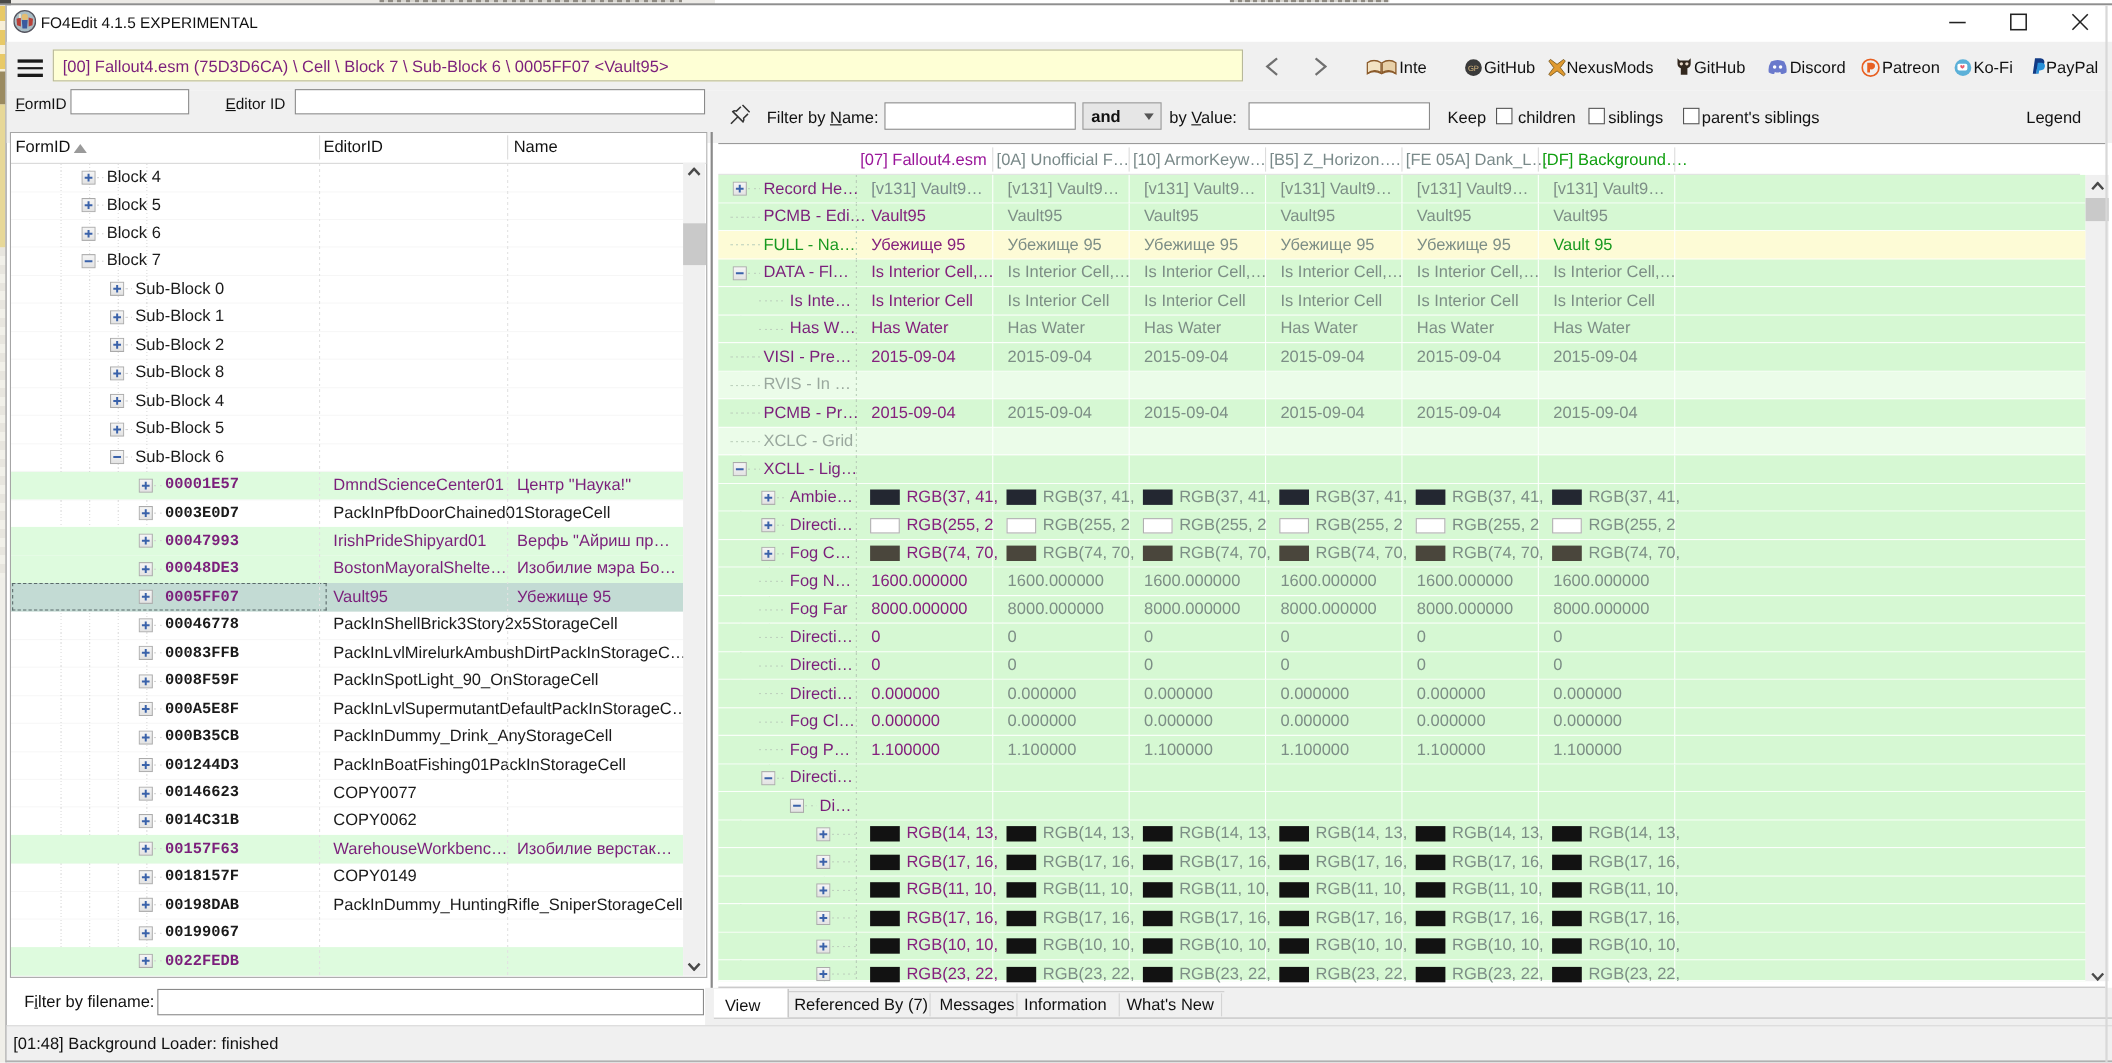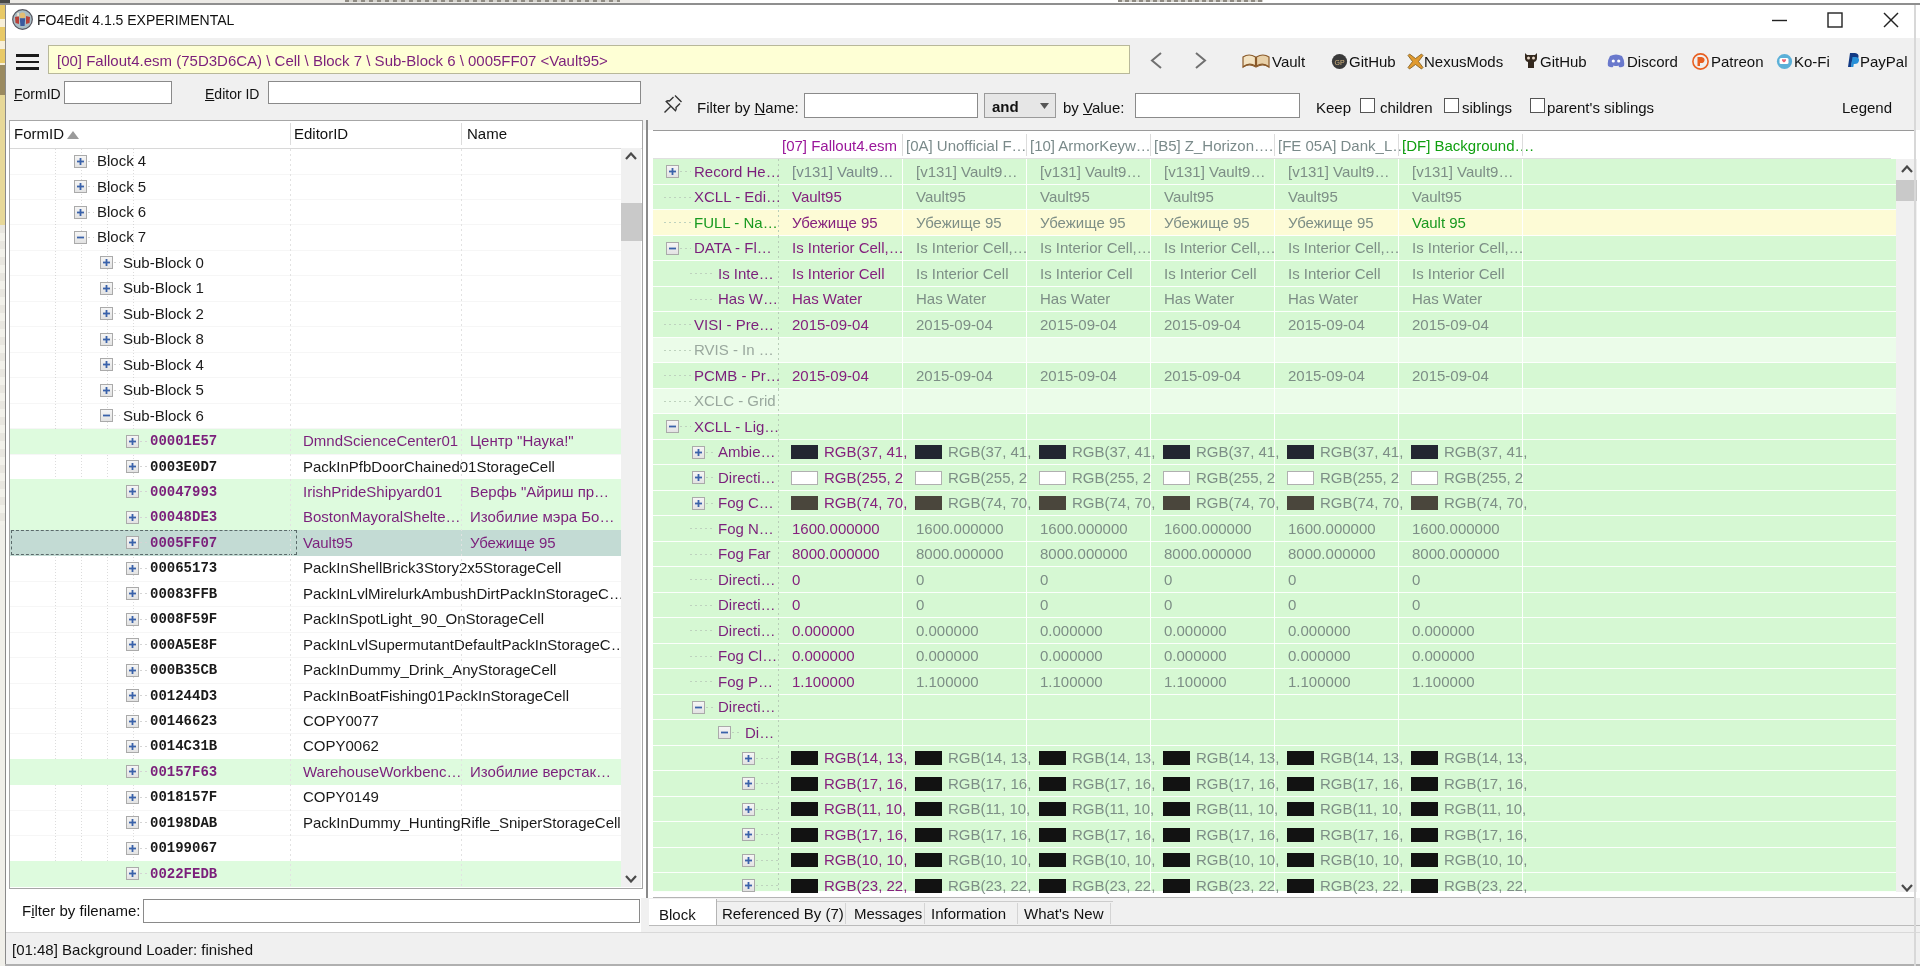--- a/index.html
+++ b/index.html
@@ -36,21 +36,21 @@
 <div style="position:absolute;left:57px;top:51.5px;font-family:&quot;Liberation Sans&quot;,sans-serif;font-size:15px;color:#7b1f7b;white-space:nowrap;">[00] Fallout4.esm (75D3D6CA) \ Cell \ Block 7 \ Sub-Block 6 \ 0005FF07 &lt;Vault95&gt;</div>
 <svg style="position:absolute;left:1148px;top:52px;" width="62" height="17" viewBox="0 0 62 17">
     <polyline points="13,1 4,8.5 13,16" fill="none" stroke="#707070" stroke-width="2"></polyline>
     <polyline points="48,1 57,8.5 48,16" fill="none" stroke="#707070" stroke-width="2"></polyline>
   </svg>
 <svg style="position:absolute;left:1242px;top:54px;" width="28" height="16" viewBox="0 0 28 16">
     <path d="M1 13 Q7 8 13.5 12 L13.5 3 Q7 -1 1 3 Z" fill="#f3e3c3" stroke="#8a5a2a" stroke-width="1.2"></path>
     <path d="M27 13 Q21 8 14.5 12 L14.5 3 Q21 -1 27 3 Z" fill="#e8d0a8" stroke="#8a5a2a" stroke-width="1.2"></path>
     <path d="M1 13 Q7 9 14 13 Q21 9 27 13" fill="none" stroke="#8a5a2a" stroke-width="1.2"></path>
   </svg>
-<div style="position:absolute;left:1272px;top:53px;font-family:&quot;Liberation Sans&quot;,sans-serif;font-size:15px;color:#111;white-space:nowrap;">Vault</div>
+<div style="position:absolute;left:1272px;top:53px;font-family:&quot;Liberation Sans&quot;,sans-serif;font-size:15px;color:#111;white-space:nowrap;">Inte</div>
 <svg style="position:absolute;left:1331px;top:53px;" width="17" height="17" viewBox="0 0 17 17">
     <circle cx="8.5" cy="8.5" r="7.6" fill="#3a3a3a"></circle>
     <text x="8.5" y="11.5" font-size="7" fill="#d8b880" text-anchor="middle" font-family="Liberation Sans">GP</text>
   </svg>
 <div style="position:absolute;left:1349px;top:53px;font-family:&quot;Liberation Sans&quot;,sans-serif;font-size:15px;color:#111;white-space:nowrap;">GitHub</div>
 <svg style="position:absolute;left:1407px;top:53px;" width="17" height="17" viewBox="0 0 17 17">
     <path d="M2.5 1 L8.5 5.5 L14.5 1 L16 2.5 L11.5 8.5 L16 14.5 L14.5 16 L8.5 11.5 L2.5 16 L1 14.5 L5.5 8.5 L1 2.5 Z" fill="#e09a30" stroke="#7a5a20" stroke-width="0.8"></path>
   </svg>
 <div style="position:absolute;left:1424px;top:53px;font-family:&quot;Liberation Sans&quot;,sans-serif;font-size:15px;color:#111;white-space:nowrap;">NexusMods</div>
 <svg style="position:absolute;left:1523px;top:52px;" width="16" height="17" viewBox="0 0 16 17">
@@ -356,21 +356,21 @@
     <defs>
       <linearGradient id="g126_561.8" x1="0" y1="0" x2="0" y2="1">
         <stop offset="0" stop-color="#f6f6f6"></stop>
         <stop offset="1" stop-color="#e2e2e2"></stop>
       </linearGradient>
     </defs>
     <rect x="0.5" y="0.5" width="12" height="12" fill="url(#g126_561.8)" stroke="#aaaaaa"></rect>
     <line x1="3" y1="6.5" x2="10" y2="6.5" stroke="#3a62aa" stroke-width="1.8"></line>
     <line x1="6.5" y1="3" x2="6.5" y2="10" stroke="#3a62aa" stroke-width="1.8"></line>
   </svg>
-<div style="position:absolute;left:150px;top:560.3px;font-family:&quot;Liberation Mono&quot;,monospace;font-size:14px;color:#1a1a1a;white-space:nowrap;font-weight:bold;">00065173</div>
+<div style="position:absolute;left:150px;top:560.3px;font-family:&quot;Liberation Mono&quot;,monospace;font-size:14px;color:#1a1a1a;white-space:nowrap;font-weight:bold;">00046778</div>
 <div style="position:absolute;left:303px;top:559.3px;font-family:&quot;Liberation Sans&quot;,sans-serif;font-size:15px;color:#1a1a1a;white-space:nowrap;">PackInShellBrick3Story2x5StorageCell</div>
 <div style="position:absolute;left:140px;top:593.25px;width:7px;height:1px;background:repeating-linear-gradient(90deg,#d4d4d4 0 2px,transparent 2px 5px);"></div>
 <svg style="position:absolute;left:126px;top:587.25px;" width="13" height="13" viewBox="0 0 13 13">
     <defs>
       <linearGradient id="g126_587.25" x1="0" y1="0" x2="0" y2="1">
         <stop offset="0" stop-color="#f6f6f6"></stop>
         <stop offset="1" stop-color="#e2e2e2"></stop>
       </linearGradient>
     </defs>
     <rect x="0.5" y="0.5" width="12" height="12" fill="url(#g126_587.25)" stroke="#aaaaaa"></rect>
@@ -617,21 +617,21 @@
 <div style="position:absolute;left:1412px;top:162.5px;font-family:&quot;Liberation Sans&quot;,sans-serif;font-size:15px;color:#7d8e86;white-space:nowrap;">[v131] Vault9…</div>
 <div style="position:absolute;left:653px;top:184.5px;width:1243px;height:25.5px;background:#d6f8d3;border-bottom:1px solid rgba(255,255,255,0.9);box-sizing:border-box;"></div>
 <div style="position:absolute;left:902px;top:184.5px;width:1px;height:25.5px;background:rgba(255,255,255,0.95);"></div>
 <div style="position:absolute;left:1026px;top:184.5px;width:1px;height:25.5px;background:rgba(255,255,255,0.95);"></div>
 <div style="position:absolute;left:1150px;top:184.5px;width:1px;height:25.5px;background:rgba(255,255,255,0.95);"></div>
 <div style="position:absolute;left:1274px;top:184.5px;width:1px;height:25.5px;background:rgba(255,255,255,0.95);"></div>
 <div style="position:absolute;left:1398px;top:184.5px;width:1px;height:25.5px;background:rgba(255,255,255,0.95);"></div>
 <div style="position:absolute;left:1522px;top:184.5px;width:1px;height:25.5px;background:rgba(255,255,255,0.95);"></div>
 <div style="position:absolute;left:778px;top:184.5px;width:1px;height:25.5px;background:repeating-linear-gradient(180deg,#b8cdb8 0 2px,transparent 2px 5px);"></div>
 <div style="position:absolute;left:664px;top:196.5px;width:27px;height:1px;background:repeating-linear-gradient(90deg,#bed2be 0 2px,transparent 2px 5px);"></div>
-<div style="position:absolute;left:694px;top:188px;font-family:&quot;Liberation Sans&quot;,sans-serif;font-size:15px;color:#7b1f7b;white-space:nowrap;">XCLL - Edi…</div>
+<div style="position:absolute;left:694px;top:188px;font-family:&quot;Liberation Sans&quot;,sans-serif;font-size:15px;color:#7b1f7b;white-space:nowrap;">PCMB - Edi…</div>
 <div style="position:absolute;left:792px;top:188px;font-family:&quot;Liberation Sans&quot;,sans-serif;font-size:15px;color:#85217d;white-space:nowrap;">Vault95</div>
 <div style="position:absolute;left:916px;top:188px;font-family:&quot;Liberation Sans&quot;,sans-serif;font-size:15px;color:#7d8e86;white-space:nowrap;">Vault95</div>
 <div style="position:absolute;left:1040px;top:188px;font-family:&quot;Liberation Sans&quot;,sans-serif;font-size:15px;color:#7d8e86;white-space:nowrap;">Vault95</div>
 <div style="position:absolute;left:1164px;top:188px;font-family:&quot;Liberation Sans&quot;,sans-serif;font-size:15px;color:#7d8e86;white-space:nowrap;">Vault95</div>
 <div style="position:absolute;left:1288px;top:188px;font-family:&quot;Liberation Sans&quot;,sans-serif;font-size:15px;color:#7d8e86;white-space:nowrap;">Vault95</div>
 <div style="position:absolute;left:1412px;top:188px;font-family:&quot;Liberation Sans&quot;,sans-serif;font-size:15px;color:#7d8e86;white-space:nowrap;">Vault95</div>
 <div style="position:absolute;left:653px;top:210px;width:1243px;height:25.5px;background:#fdfbd6;border-bottom:1px solid rgba(255,255,255,0.9);box-sizing:border-box;"></div>
 <div style="position:absolute;left:902px;top:210px;width:1px;height:25.5px;background:rgba(255,255,255,0.95);"></div>
 <div style="position:absolute;left:1026px;top:210px;width:1px;height:25.5px;background:rgba(255,255,255,0.95);"></div>
 <div style="position:absolute;left:1150px;top:210px;width:1px;height:25.5px;background:rgba(255,255,255,0.95);"></div>
@@ -1225,21 +1225,21 @@
     <polyline points="2,7 7,1.5 12,7" fill="none" stroke="#4a4a4a" stroke-width="2.2"></polyline>
   </svg>
 <svg style="position:absolute;left:1900px;top:884px;" width="14" height="8" viewBox="0 0 14 8">
     <polyline points="2,1 7,6.5 12,1" fill="none" stroke="#4a4a4a" stroke-width="2.2"></polyline>
   </svg>
 <div style="position:absolute;left:1896px;top:180px;width:21px;height:21px;background:#c9c9c9;"></div>
 <div style="position:absolute;left:641px;top:898px;width:1279px;height:34px;background:#f0f0f0;"></div>
 <div style="position:absolute;left:717px;top:900.5px;width:396px;height:1px;background:#cccccc;"></div>
 <div style="position:absolute;left:649px;top:925px;width:1271px;height:1px;background:#bbbbbb;"></div>
 <div style="position:absolute;left:649px;top:898.5px;width:68px;height:26.5px;background:#fff;border-right:1px solid #b4b4b4;box-sizing:border-box;"></div>
-<div style="position:absolute;left:659px;top:906px;font-family:&quot;Liberation Sans&quot;,sans-serif;font-size:15px;color:#111;white-space:nowrap;">Block</div>
+<div style="position:absolute;left:659px;top:906px;font-family:&quot;Liberation Sans&quot;,sans-serif;font-size:15px;color:#111;white-space:nowrap;">View</div>
 <div style="position:absolute;left:722px;top:905px;font-family:&quot;Liberation Sans&quot;,sans-serif;font-size:15px;color:#111;white-space:nowrap;">Referenced By (7)</div>
 <div style="position:absolute;left:854px;top:905px;font-family:&quot;Liberation Sans&quot;,sans-serif;font-size:15px;color:#111;white-space:nowrap;">Messages</div>
 <div style="position:absolute;left:931px;top:905px;font-family:&quot;Liberation Sans&quot;,sans-serif;font-size:15px;color:#111;white-space:nowrap;">Information</div>
 <div style="position:absolute;left:1024px;top:905px;font-family:&quot;Liberation Sans&quot;,sans-serif;font-size:15px;color:#111;white-space:nowrap;">What's New</div>
 <div style="position:absolute;left:845px;top:903px;width:1px;height:21px;background:#d4d4d4;"></div>
 <div style="position:absolute;left:924px;top:903px;width:1px;height:21px;background:#d4d4d4;"></div>
 <div style="position:absolute;left:1017px;top:903px;width:1px;height:21px;background:#d4d4d4;"></div>
 <div style="position:absolute;left:1110px;top:903px;width:1px;height:21px;background:#d4d4d4;"></div>
 <div style="position:absolute;left:6px;top:932px;width:1914px;height:34px;background:#f0f0f0;border-top:1px solid #d9d9d9;box-sizing:border-box;"></div>
 <div style="position:absolute;left:12px;top:941px;font-family:&quot;Liberation Sans&quot;,sans-serif;font-size:15px;color:#111;white-space:nowrap;">[01:48] Background Loader: finished</div>

